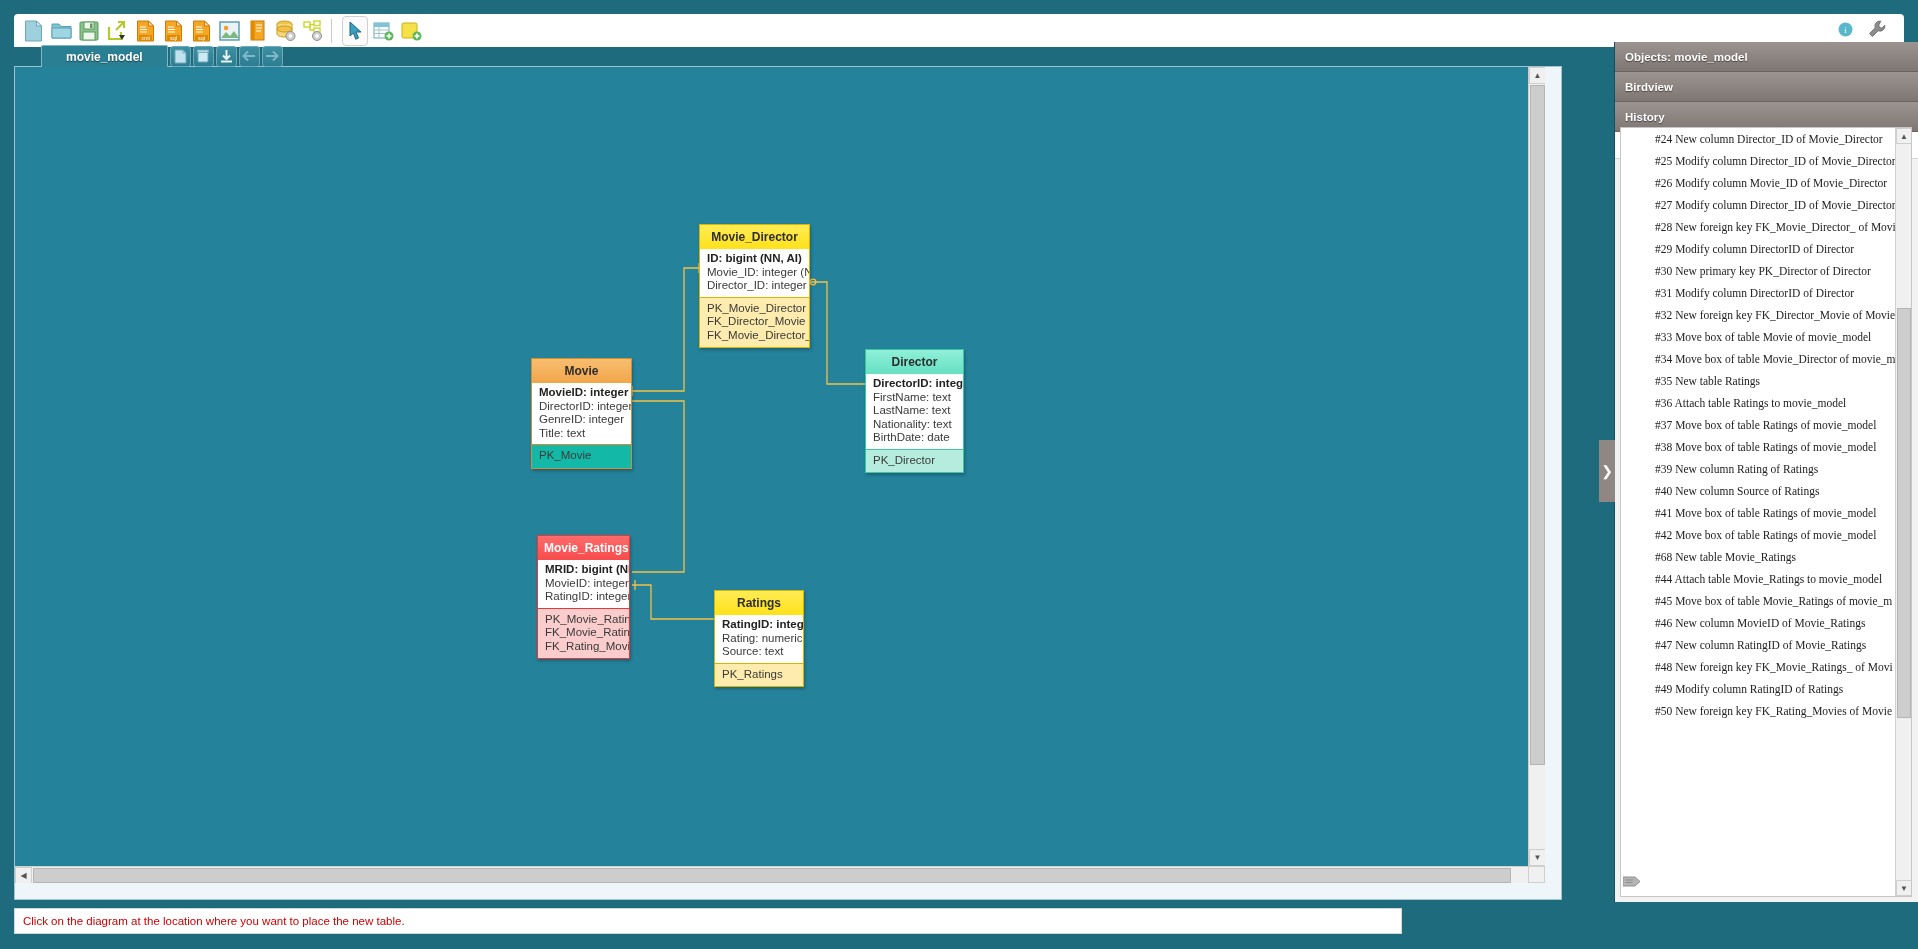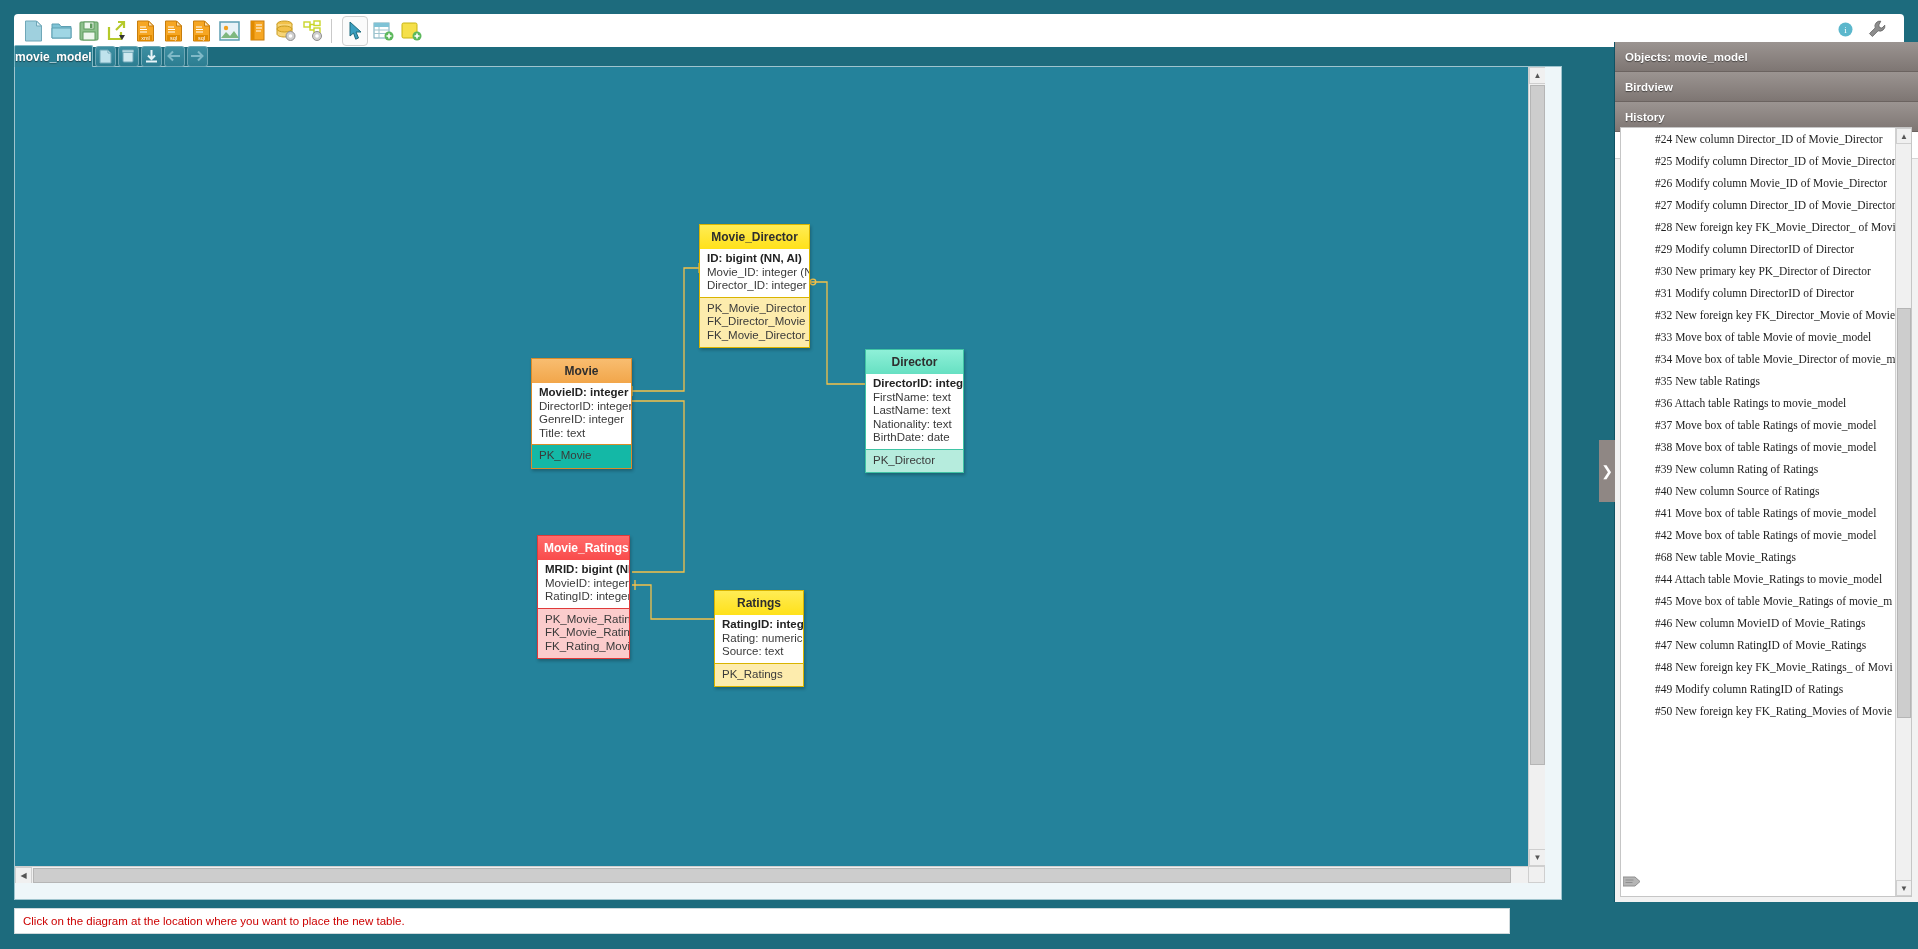--- a/index.html
+++ b/index.html
@@ -27,23 +27,24 @@
     cursor: pointer; margin-right: 2px;
   }
   .tb-sep { width: 8px; height: 24px; border-left: 1px solid #c9c9c9; margin: 0 3px; }
   .tb-right { position: absolute; right: 10px; top: 0; height: 31px; display: flex; align-items: center; }
   .tb-right .tb-btn { width: 30px; }
 
   
   #tabbar { position: absolute; left: 14px; top: 45px; height: 22px; z-index: 6; display: flex; align-items: center; }
   #tab-movie-model {
     height: 22px; background: #2b7f93; color: #fff; font-size: 12px; font-weight: bold;
-    display: flex; align-items: center; padding: 0 0;
+    display: flex; align-items: center; padding: 0 24px;
     border: 1px solid #7fb8c4; border-bottom: none; border-radius: 2px 2px 0 0;
     text-shadow: 0 1px 1px rgba(0,0,0,.5);
+    margin-left: 27px;
   }
   .tabtool {
     width: 21px; height: 21px; margin-left: 2px; border: 1px solid #6fa8b6;
     background: linear-gradient(180deg,#3d8fa2,#2c7d91); border-radius: 3px;
     display: flex; align-items: center; justify-content: center; cursor: pointer;
   }
 
   
   #canvas-wrap {
     position: absolute; left: 14px; top: 66px; width: 1548px; height: 834px;
@@ -121,21 +122,21 @@
     position: absolute; left: -16px; top: 398px; width: 16px; height: 62px;
     background: #8f8784; display: flex; align-items: center; justify-content: center;
     color: #fff; font-size: 14px; cursor: pointer;
   }
   #hist-marker {
     position: absolute; left: 2px; bottom: 9px; width: 18px; height: 13px;
   }
 
   
   #statusbar {
-    position: absolute; left: 14px; top: 908px; width: 1496px; height: 26px;
+    position: absolute; left: 14px; top: 908px; width: 1388px; height: 26px;
     background: #ffffff; border: 1px solid #cfd9dc;
     display: flex; align-items: center; padding-left: 8px;
     color: #cc0000; font-size: 11.5px;
   }
 </style>
 </head>
 <body>
 
 <div id="topbar">
   <div id="toolbar-strip">

